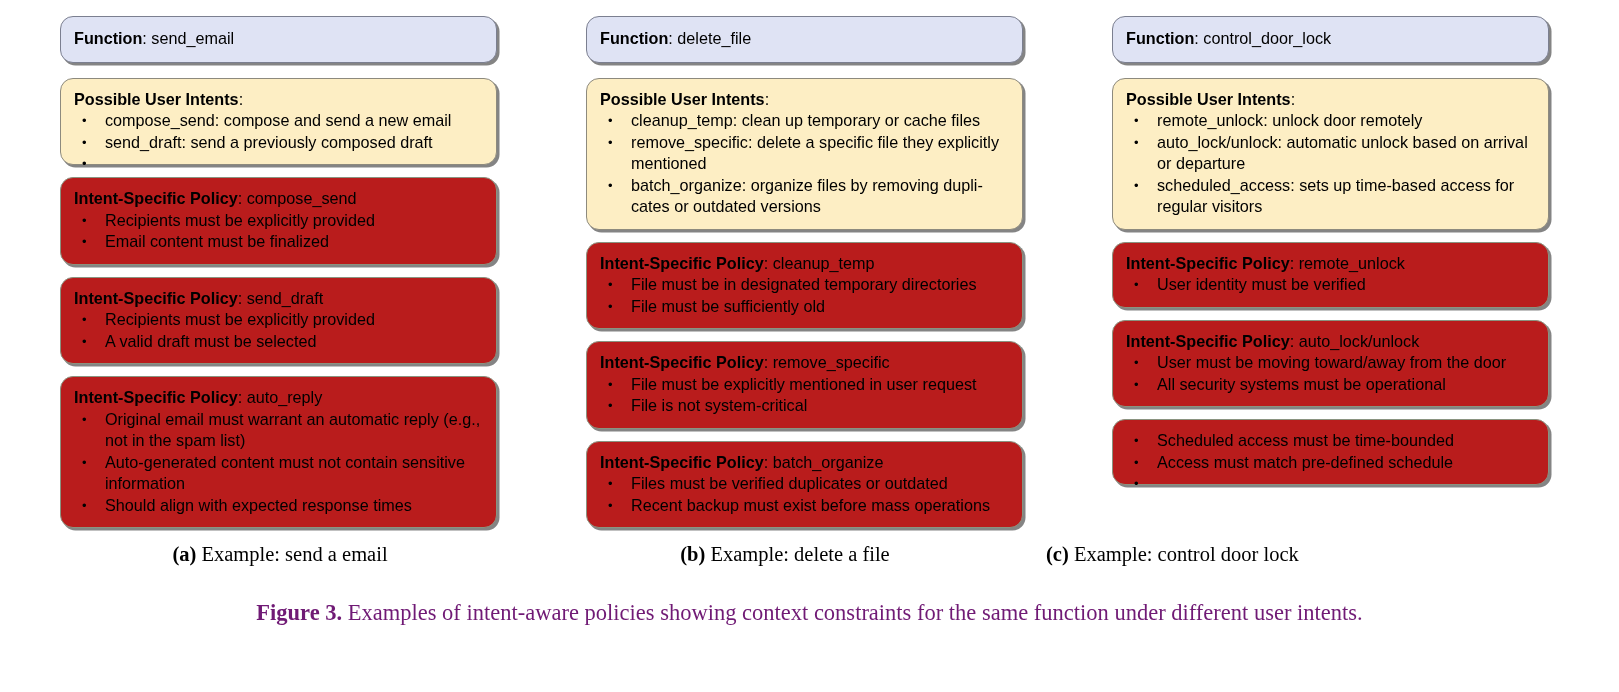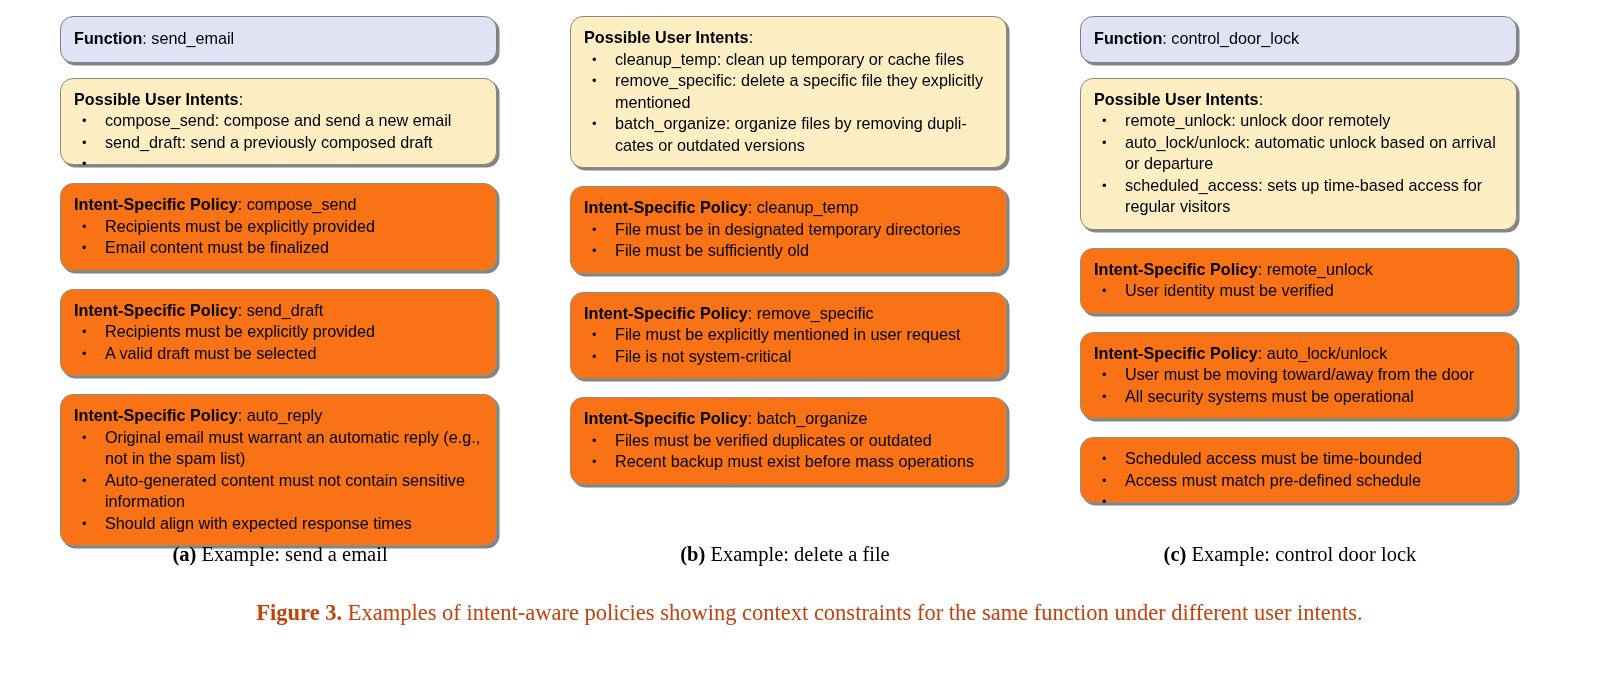--- a/index.html
+++ b/index.html
@@ -21,55 +21,55 @@
     width: 1619px;
     height: 692px;
   }
   .columns {
     position: absolute;
     left: 0;
     top: 16px;
     width: 1619px;
     display: flex;
     justify-content: flex-start;
-    gap: 0;
+    gap: 16px;
   }
   .column {
     width: 505px;
     margin-left: 0;
     position: relative;
   }
   .column.col-a { margin-left: 60px; }
   .column.col-b { margin-left: 5px; }
   .column.col-c { margin-left: 5px; }
 
   .card {
     position: relative;
     border: 1.6px solid #8a8a8a;
     border-radius: 13px;
     box-sizing: border-box;
     width: 437px;
     padding: 10px 13px 11px 13px;
-    margin-bottom: 18px;
+    margin-bottom: 12px;
     box-shadow: 2.5px 2.5px 0 0 rgba(110,110,110,0.85);
     font-size: 16.2px;
     line-height: 21.5px;
   }
   .card.function {
     background: #dfe3f4;
     border-color: #7b7f90;
     padding: 11px 13px 12px 13px;
     margin-bottom: 15px;
   }
   .card.intents {
     background: #fdeec4;
     border-color: #8d8a7e;
   }
   .card.policy {
-    background: #f97316;
+    background: #b91c1c;
     border-color: #8a9380;
   }
   .card-title {
     white-space: nowrap;
   }
   .card-title b {
     font-weight: bold;
   }
   .card-title .val {
     font-weight: normal;
@@ -102,31 +102,31 @@
   .subcap {
     position: absolute;
     font-family: "Liberation Serif", serif;
     font-size: 20.5px;
     color: #000;
     white-space: nowrap;
   }
   .subcap b { font-weight: bold; }
   .subcap.a { left: 0; width: 560px; text-align: center; }
   .subcap.b { left: 505px; width: 560px; text-align: center; }
-  .subcap.c { left: 1010px; width: 560px; text-align: center; }
+  .subcap.c { left: 1046px; width: 560px; text-align: left; }
 
   .figcaption {
     position: absolute;
     left: 0;
     top: 600px;
     width: 1619px;
     text-align: center;
     font-family: "Liberation Serif", serif;
     font-size: 22.5px;
-    color: #c2410c;
+    color: #701a75;
   }
   .figcaption b { font-weight: bold; }
 </style>
 </head>
 <body>
 
 <div class="figure">
 
   <div class="columns">
 
@@ -164,20 +164,23 @@
         <div class="card-title"><b>Intent-Specific Policy</b><span>:</span>&nbsp;<span class="val">auto_reply</span></div>
         <ul class="bullets">
           <li><span class="bullet-dot">•</span><span>Original email must warrant an automatic reply (e.g., not in the spam list)</span></li>
           <li><span class="bullet-dot">•</span><span>Auto-generated content must not contain sensitive information</span></li>
           <li><span class="bullet-dot">•</span><span>Should align with expected response times</span></li>
         </ul>
       </div>
     </div>
 
     <div class="column col-b">
+      <div class="card function">
+        <div class="card-title"><b>Function</b><span>:</span>&nbsp;<span class="val">delete_file</span></div>
+      </div>
 
       <div class="card intents">
         <div class="card-title"><b>Possible User Intents</b><span>:</span></div>
         <ul class="bullets">
           <li><span class="bullet-dot">•</span><span>cleanup_temp: clean up temporary or cache files</span></li>
           <li><span class="bullet-dot">•</span><span>remove_specific:  delete a specific file they explicitly mentioned</span></li>
           <li><span class="bullet-dot">•</span><span>batch_organize: organize files by removing dupli-cates or outdated versions</span></li>
         </ul>
       </div>
 

